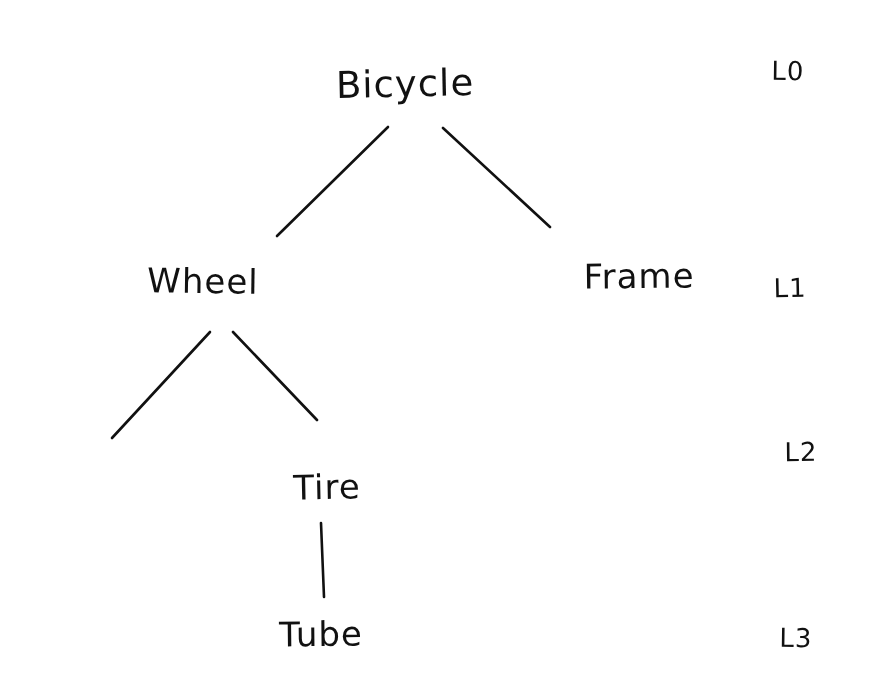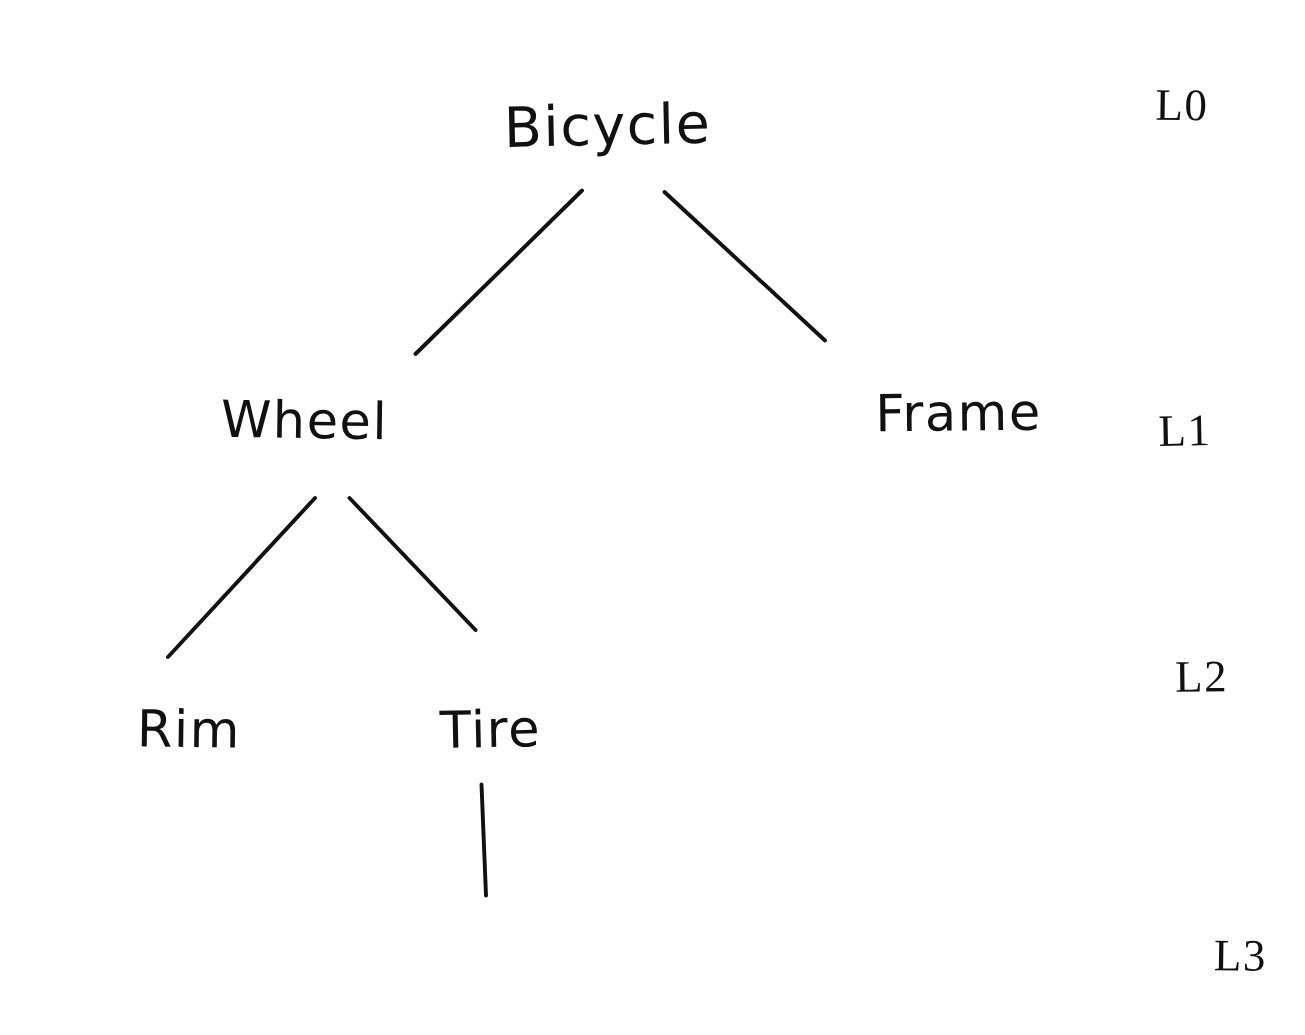--- a/index.html
+++ b/index.html
@@ -28,26 +28,25 @@
     font-size: 34px;
     font-weight: 500;
     letter-spacing: 1px;
     white-space: nowrap;
     user-select: none;
   }
   .level-label {
     position: absolute;
     transform: translate(-50%, -50%);
     color: #111111;
-    font-size: 30px;
+    font-size: 26px;
     font-weight: 500;
     letter-spacing: 1px;
     white-space: nowrap;
     user-select: none;
-    font-family: Liberation Serif, serif;
   }
   
   .tilt-a { transform: translate(-50%, -50%) rotate(-1.2deg); }
   .tilt-b { transform: translate(-50%, -50%) rotate(0.8deg); }
   .tilt-c { transform: translate(-50%, -50%) rotate(-0.6deg); }
 </style>
 </head>
 <body>
 
 <div class="canvas">
@@ -59,26 +58,26 @@
     <line x1="233" y1="332" x2="317" y2="420" stroke="#111111" stroke-width="2.6" stroke-linecap="round"></line>
     <line x1="321" y1="523" x2="324" y2="597" stroke="#111111" stroke-width="2.6" stroke-linecap="round"></line>
   </svg>
 
   <div class="node-label tilt-a" style="left:405px; top:84px; font-size:37px;">Bicycle</div>
 
   <div class="node-label tilt-b" style="left:203px; top:281px;">Wheel</div>
 
   <div class="node-label tilt-c" style="left:639px; top:276px;">Frame</div>
 
-  <div class="node-label tilt-b" style="left:126px; top:487px;">Rim</div>
 
   <div class="node-label tilt-a" style="left:327px; top:487px;">Tire</div>
 
+  <div class="node-label tilt-c" style="left:321px; top:634px;">Tube</div>
 
   <div class="level-label tilt-b" style="left:788px; top:71px;">L0</div>
 
   <div class="level-label tilt-a" style="left:790px; top:288px;">L1</div>
 
   <div class="level-label tilt-c" style="left:801px; top:452px;">L2</div>
 
-  <div class="level-label tilt-b" style="left:796px; top:638px;margin-left:31px;">L3</div>
+  <div class="level-label tilt-b" style="left:796px; top:638px;">L3</div>
 
 </div>
 
 </body></html>

